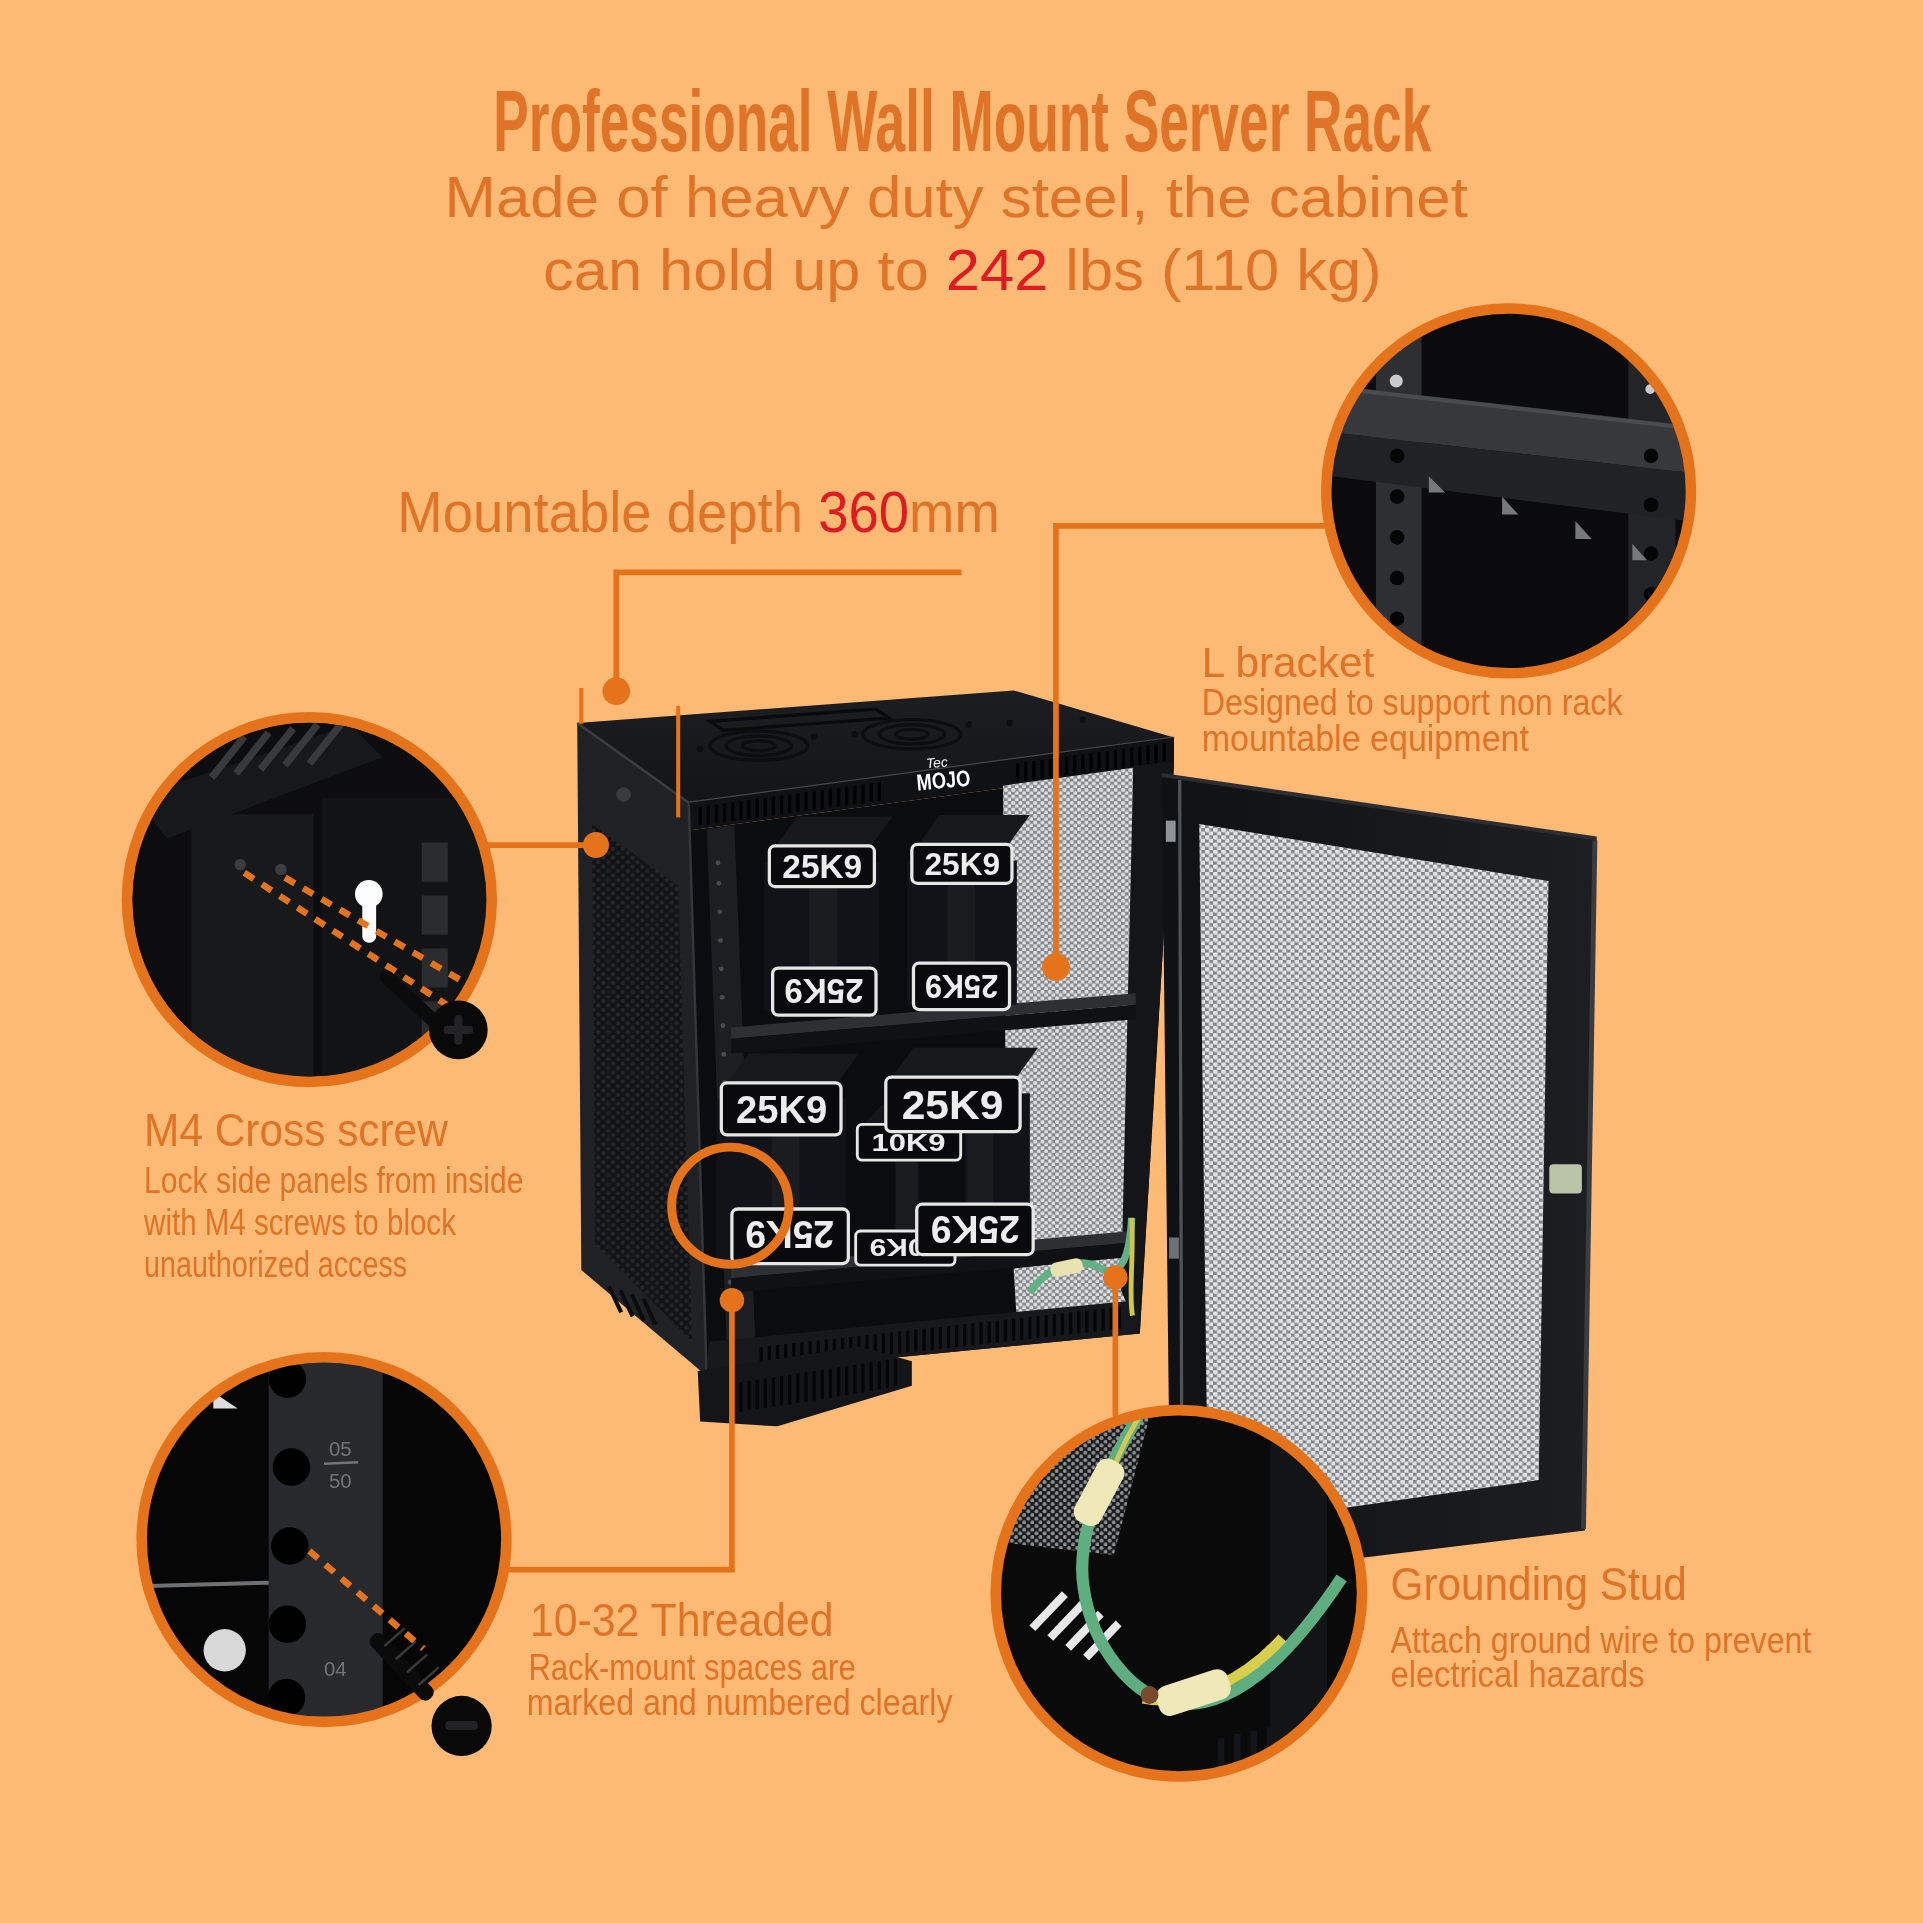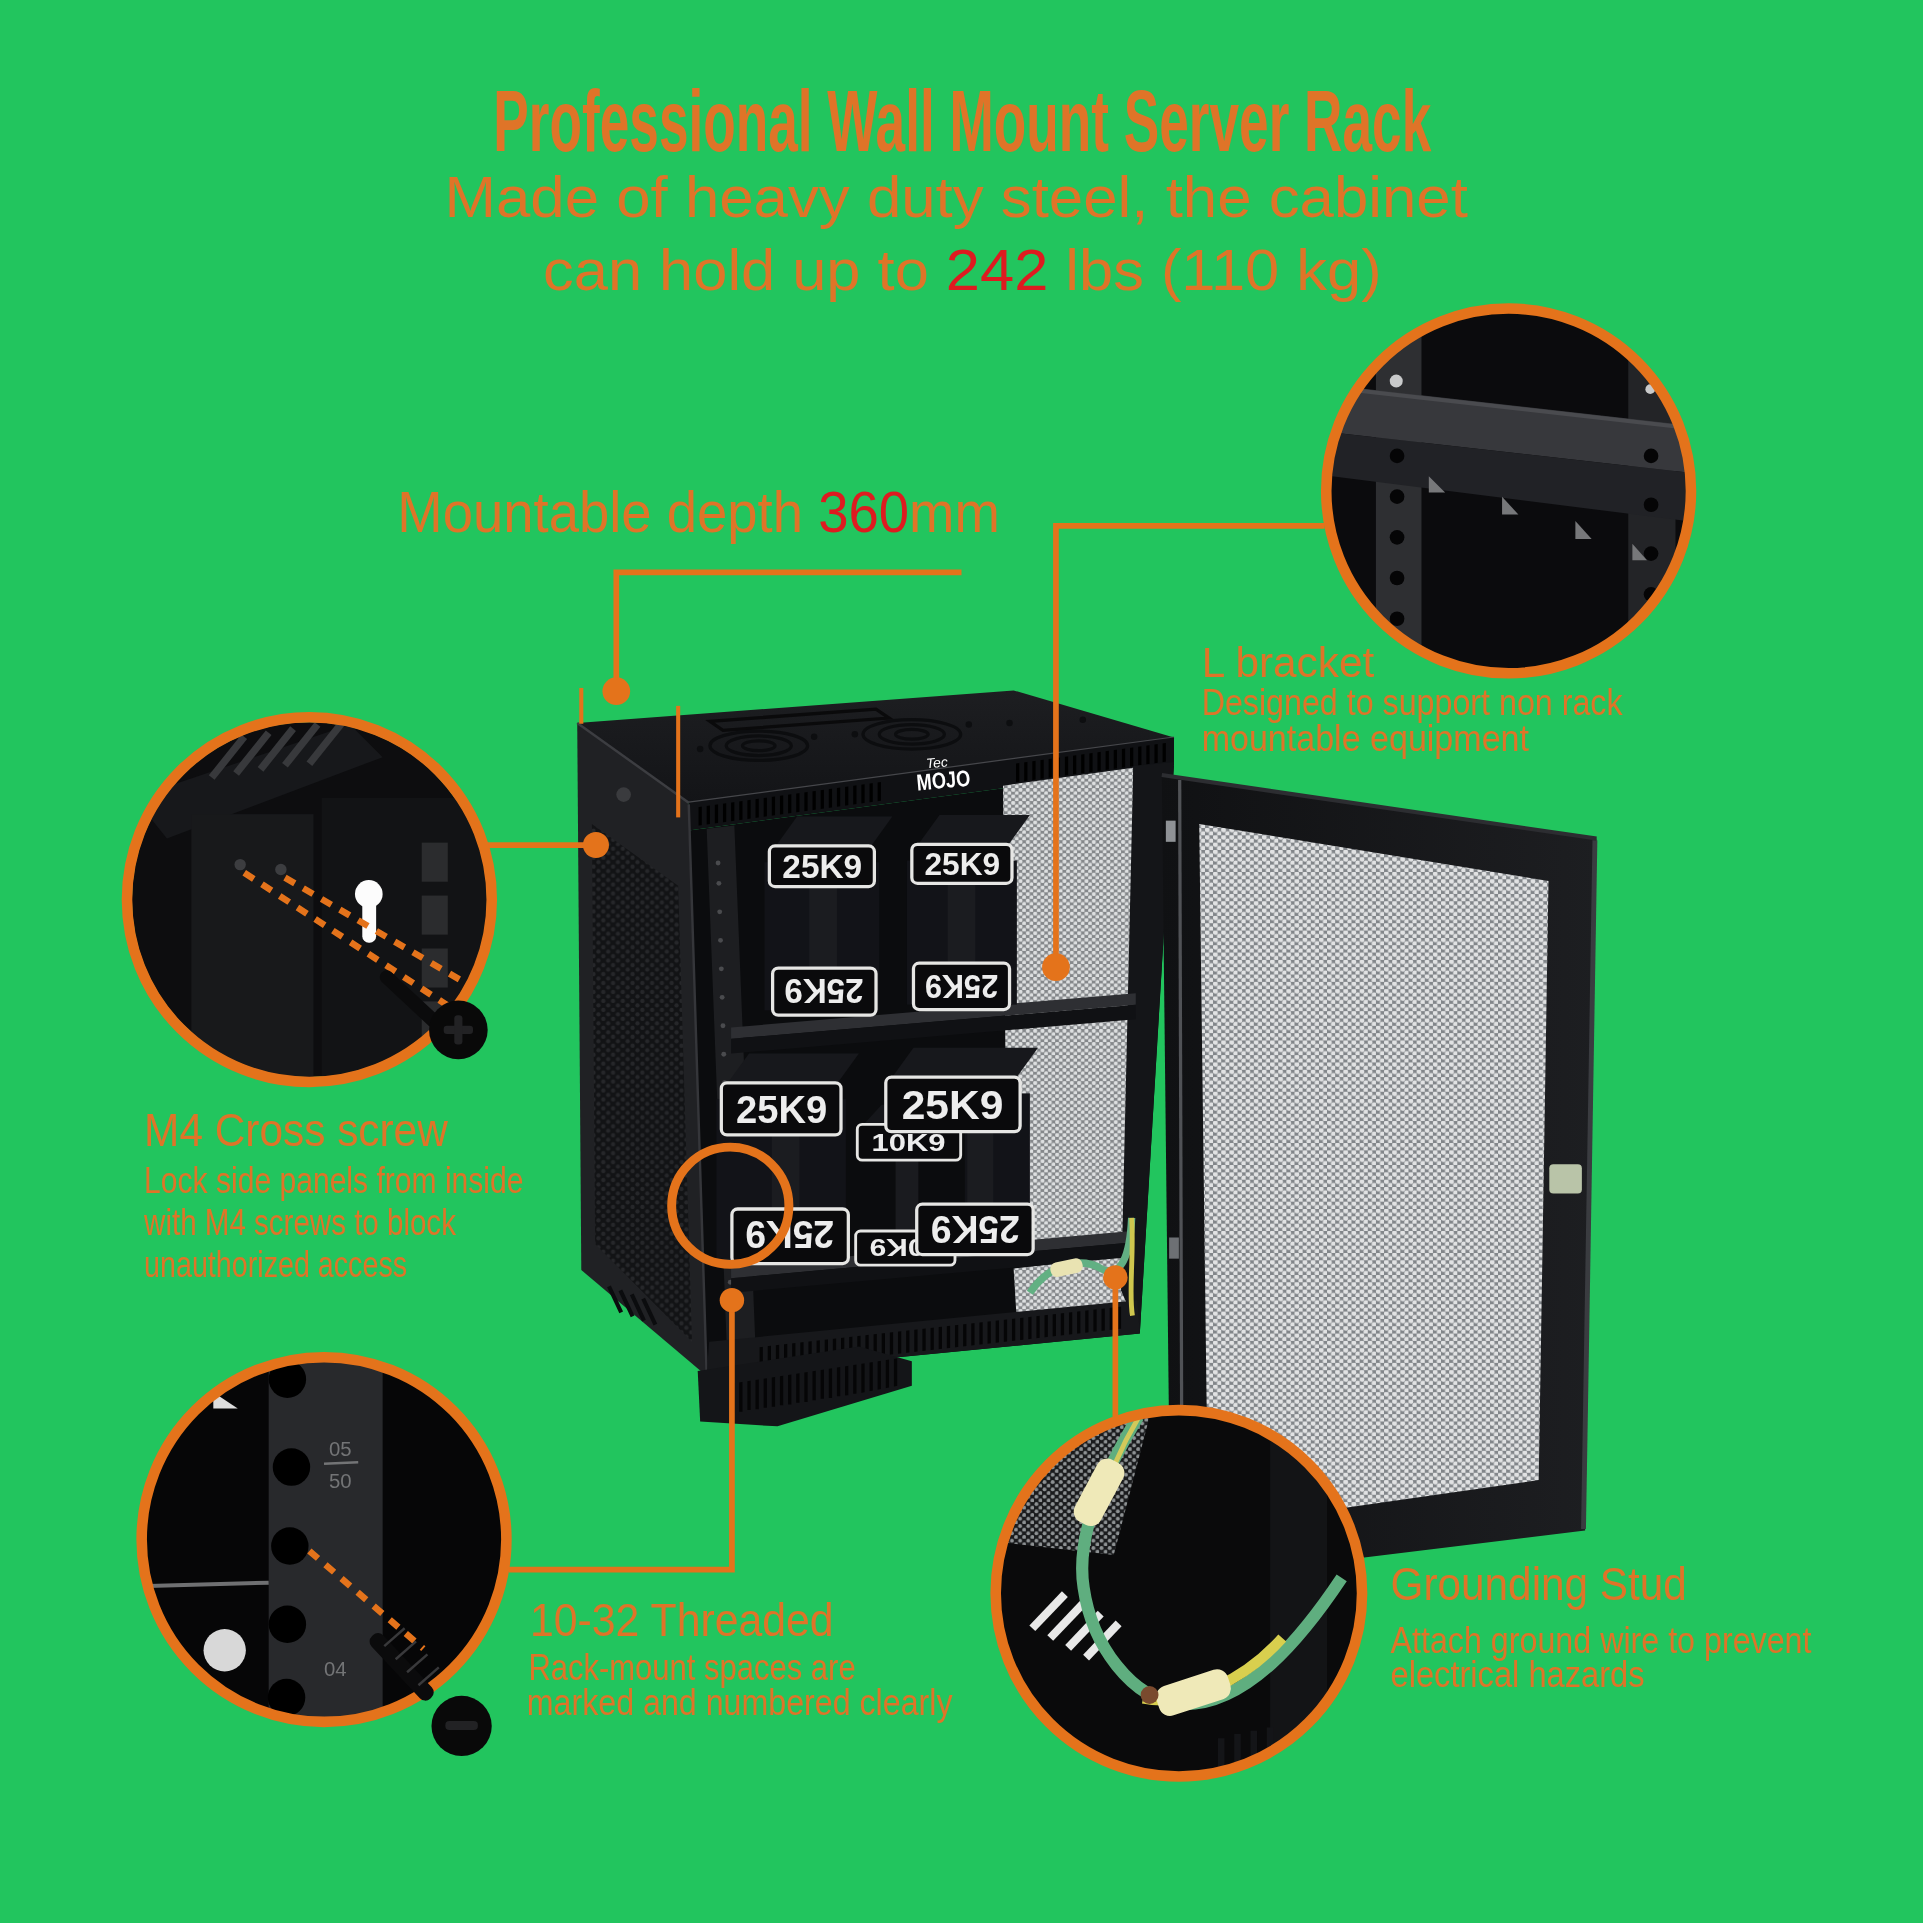--- a/index.html
+++ b/index.html
@@ -1,16 +1,16 @@
 <!DOCTYPE html>
 <html style="font-size:13px"><head>
 <meta charset="utf-8">
 <style>
   html,body{margin:0;padding:0;background:#ffffff;}
-  #page{position:relative;width:1923px;height:1923px;background:#22c55e;overflow:hidden;
+  #page{position:relative;width:1923px;height:1923px;background:#fdba74;overflow:hidden;
         font-family:"Liberation Sans", sans-serif;}
   svg{display:block;}
 </style>
 </head>
 <body>
 <div id="page">
 <svg width="1923" height="1923" viewBox="0 0 2362 2362">
 <defs>
   <pattern id="doorMesh" width="10" height="9" patternUnits="userSpaceOnUse">
     <rect width="10" height="9" fill="#82868a"></rect>

